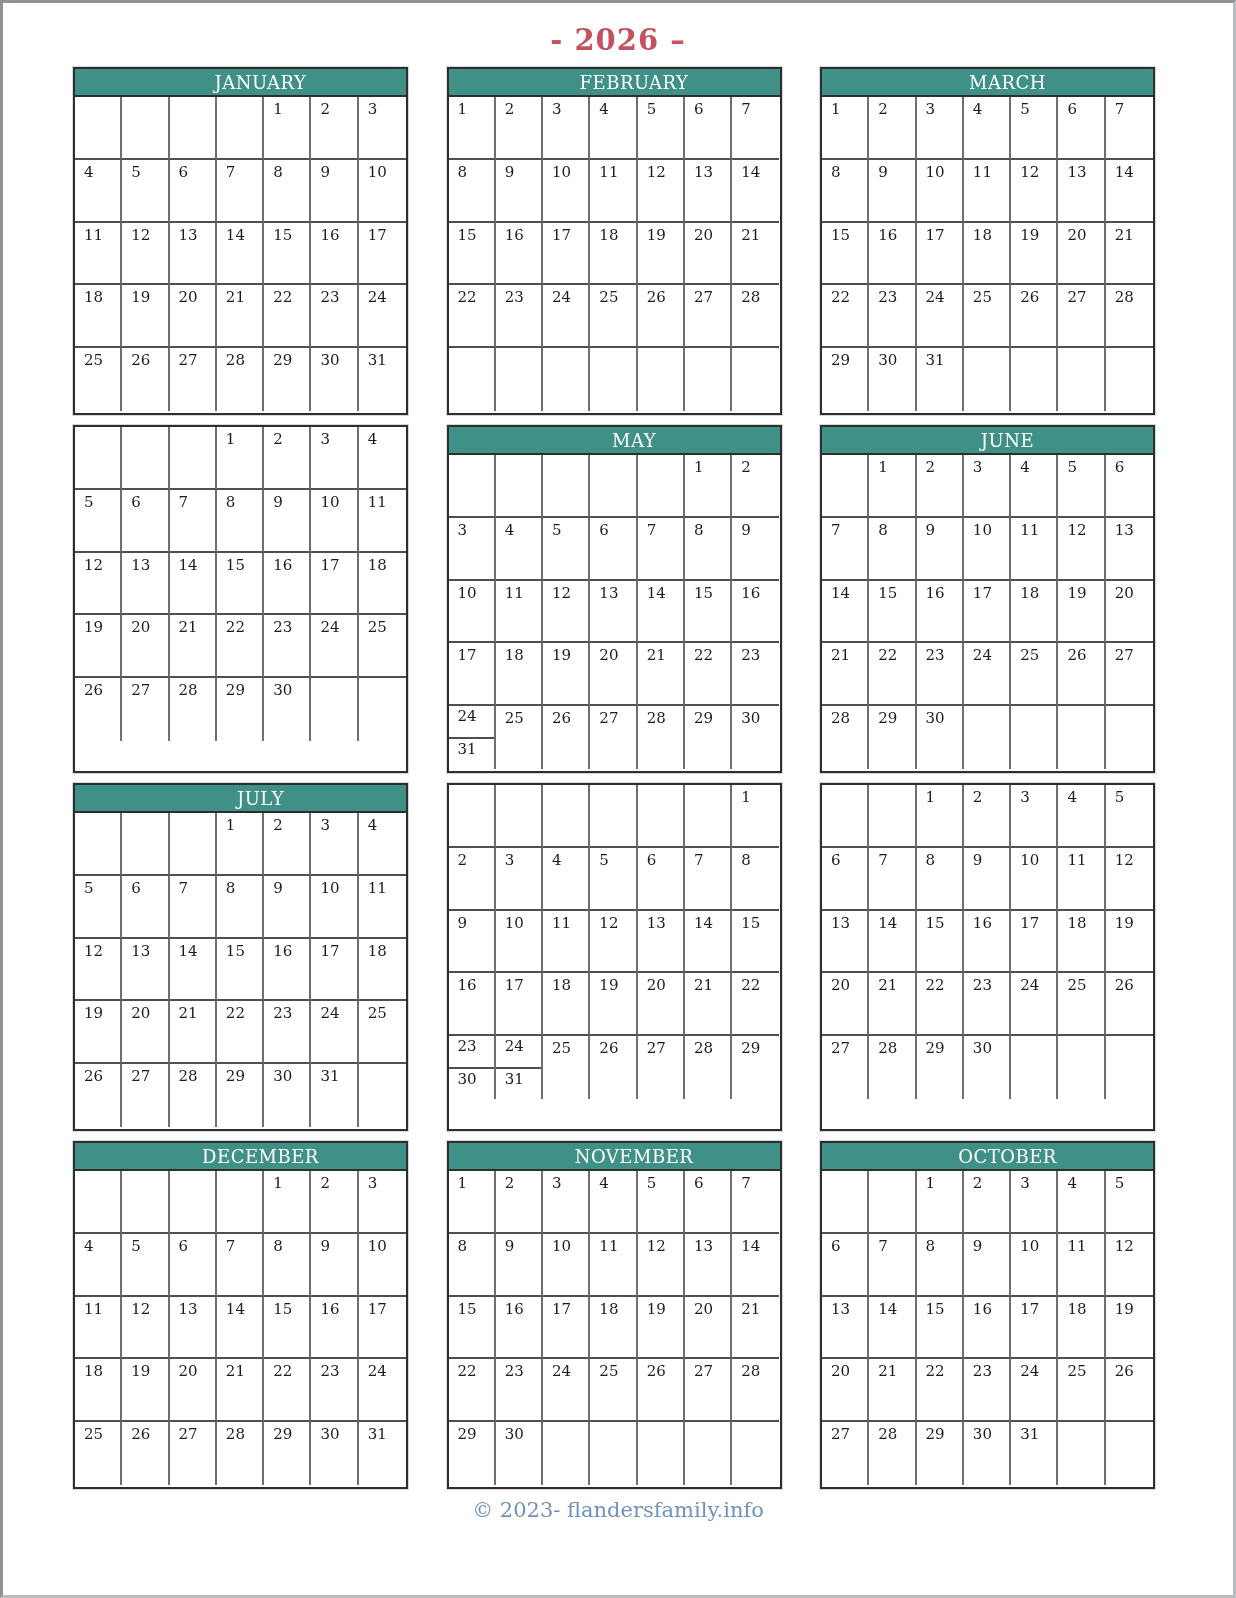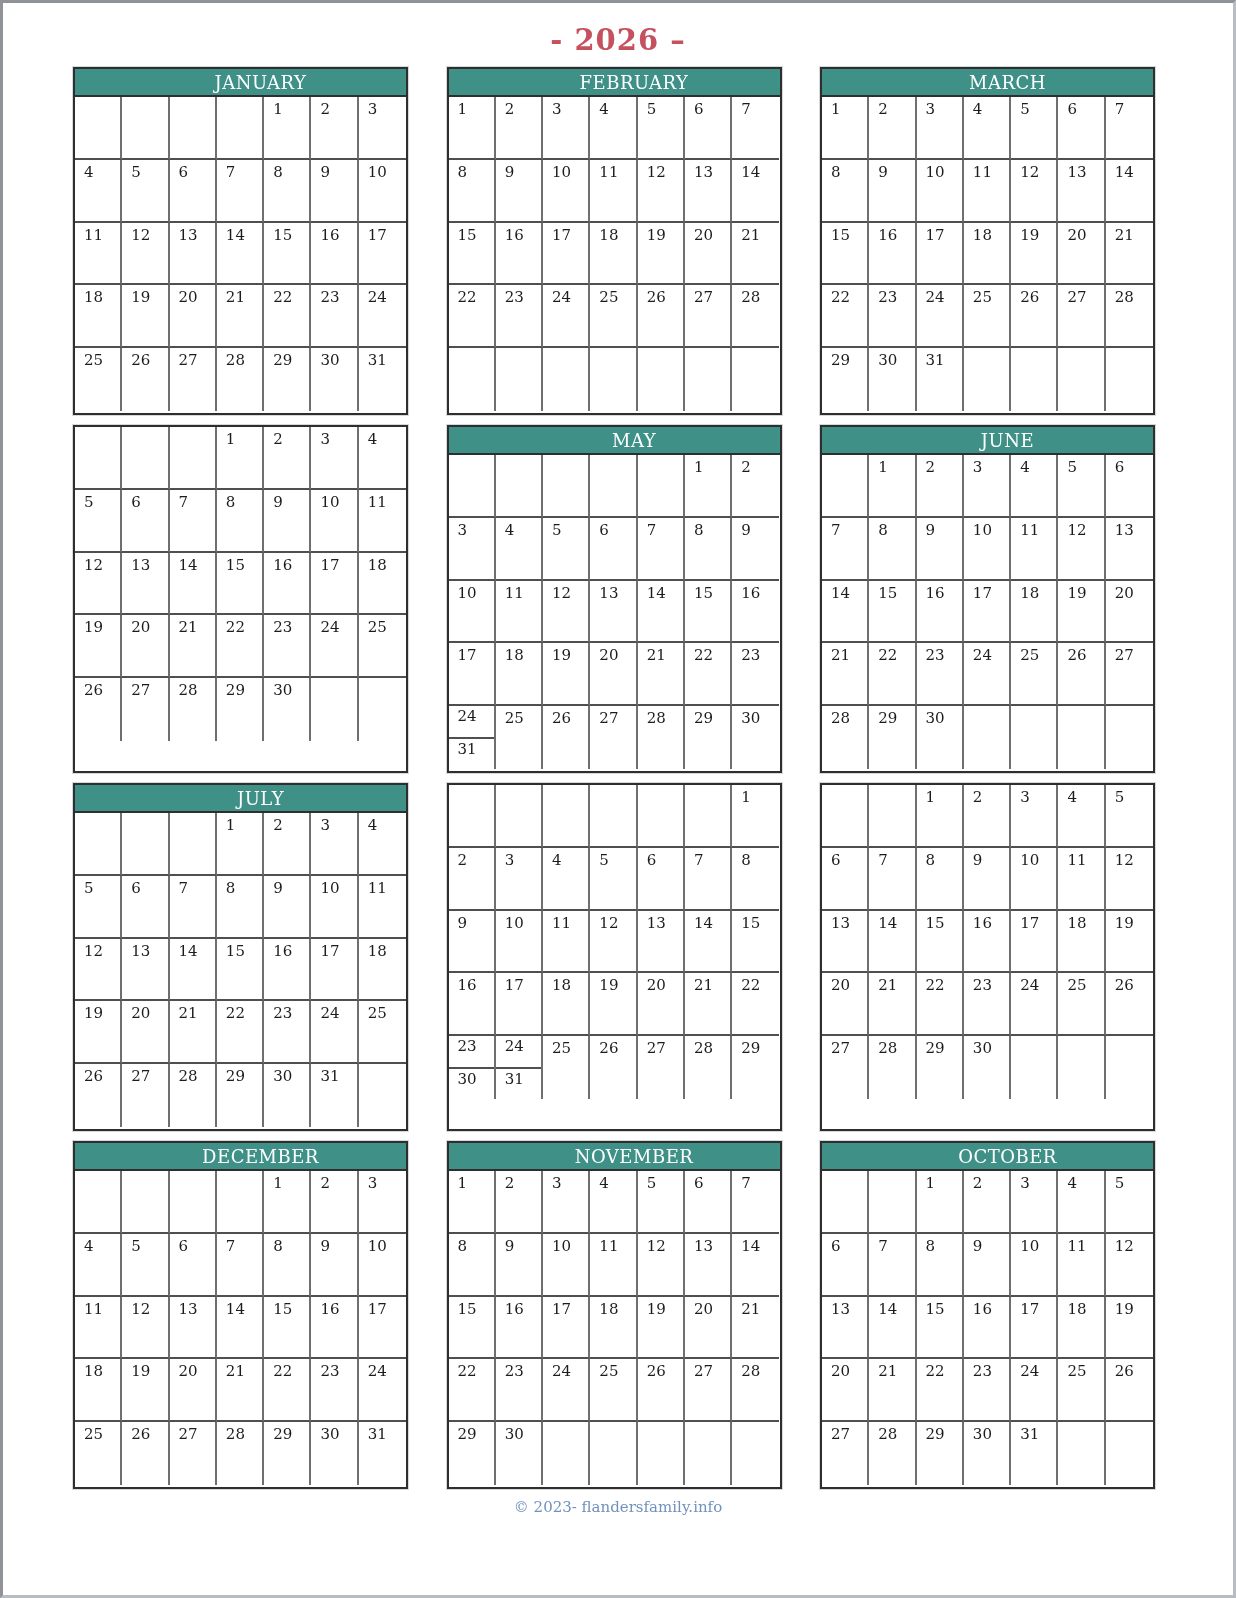--- a/index.html
+++ b/index.html
@@ -74,21 +74,21 @@
     overflow:hidden;
   }
   .day-cell:nth-child(7n){border-right:none;}
   .day-cell:nth-last-child(-n+7){border-bottom:none;}
   .day-cell.split{display:flex;flex-direction:column;padding:0;}
   .day-cell .half{flex:1;padding:1px 0 0 9px;}
   .day-cell .half.top{border-bottom:2px solid var(--line-h);}
   .page-footer{
     text-align:center;
     margin-top:9px;
-    font-size:15px;
+    font-size:21px;
     color:var(--footer-color);
   }
 </style>
 </head>
 <body>
 
 <div class="page-title">- 2026 –</div>
 
 <div class="months-grid">
     <section class="month-block">

